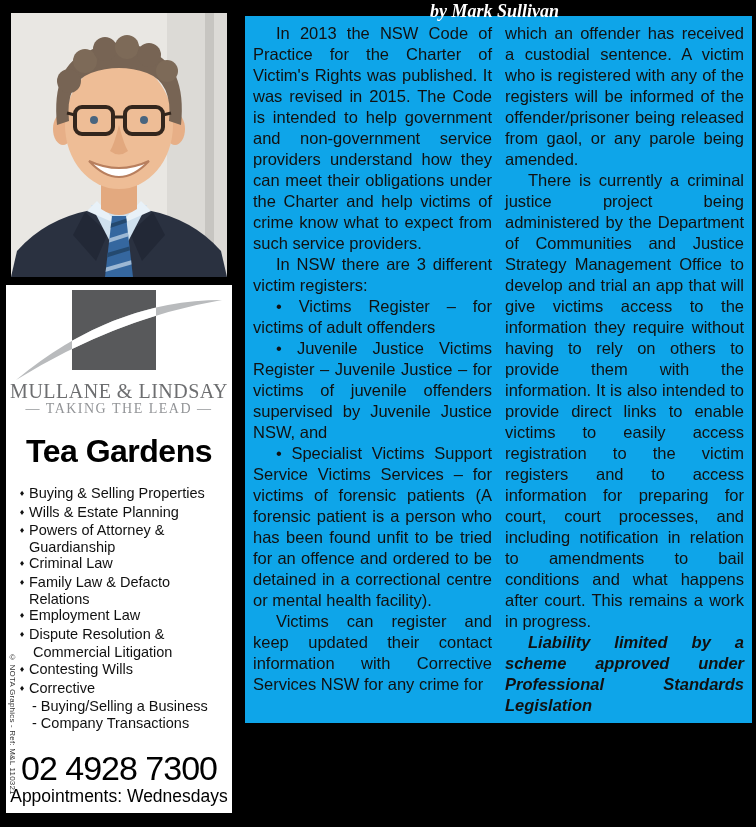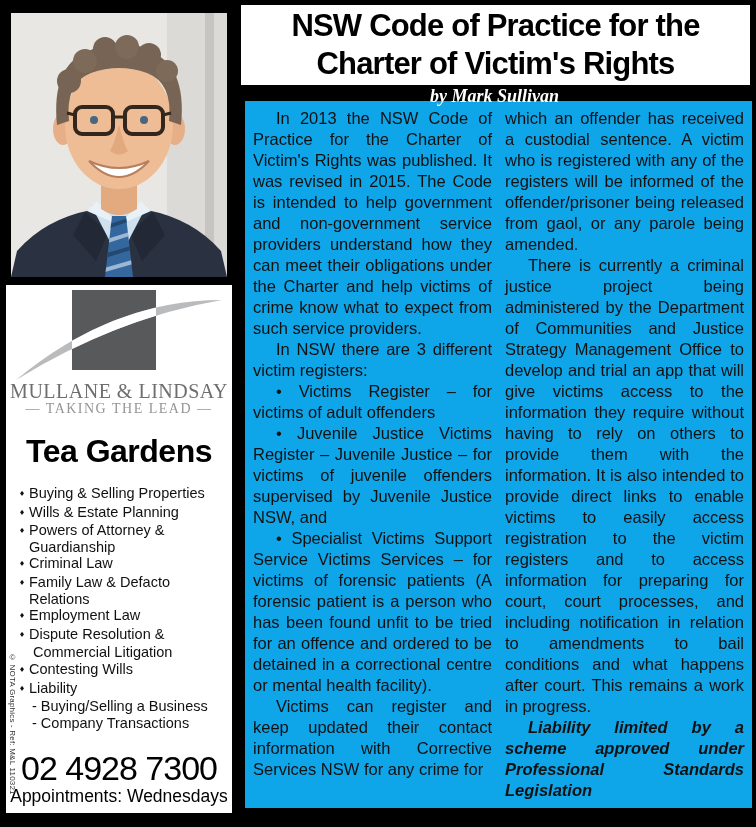--- a/index.html
+++ b/index.html
@@ -157,39 +157,35 @@
         <span class="bullet-icon">♦</span>
         <span>Dispute Resolution &amp;</span>
       </div>
       <div class="svc-cont">Commercial Litigation</div>
       <div class="svc">
         <span class="bullet-icon">♦</span>
         <span>Contesting Wills</span>
       </div>
       <div class="svc">
         <span class="bullet-icon">♦</span>
-        <span>Liability</span>
+        <span>Corrective</span>
       </div>
       <div class="svc-sub">- Buying/Selling a Business</div>
       <div class="svc-sub">- Company Transactions</div>
     </div>
 
   <div class="phone">02 4928 7300</div>
   <div class="appt">Appointments: Wednesdays</div>
   <div class="appt" style="margin-top:8px">and Fridays 9am-5pm</div>
   <div class="addr1">191 Myall Street</div>
 
   <div class="credit">© NOTA Graphics - Ref: M&amp;L 110321</div>
 </aside>
 
 <main class="right">
-  <header class="headline-box">
-    <div class="headline-line">NSW Code of Practice for the</div>
-    <div class="headline-line">Charter of Victim's Rights</div>
-  </header>
   <div class="byline-bar">
     <span>by Mark Sullivan</span>
   </div>
   <article class="article-box">
     <div class="col">
         <p class="para indent">In 2013 the NSW Code of Practice for the Charter of Victim's Rights was published. It was revised in 2015. The Code is intended to help government and non-government service providers understand how they can meet their obligations under the Charter and help victims of crime know what to expect from such service providers.</p>
         <p class="para indent">In NSW there are 3 different victim registers:</p>
         <p class="para indent">• Victims Register – for victims of adult offenders</p>
         <p class="para indent">• Juvenile Justice Victims Register – Juvenile Justice – for victims of juvenile offenders supervised by Juvenile Justice NSW, and</p>
         <p class="para indent">• Specialist Victims Support Service Victims Services – for victims of forensic patients (A forensic patient is a person who has been found unfit to be tried for an offence and ordered to be detained in a correctional centre or mental health facility).</p>

